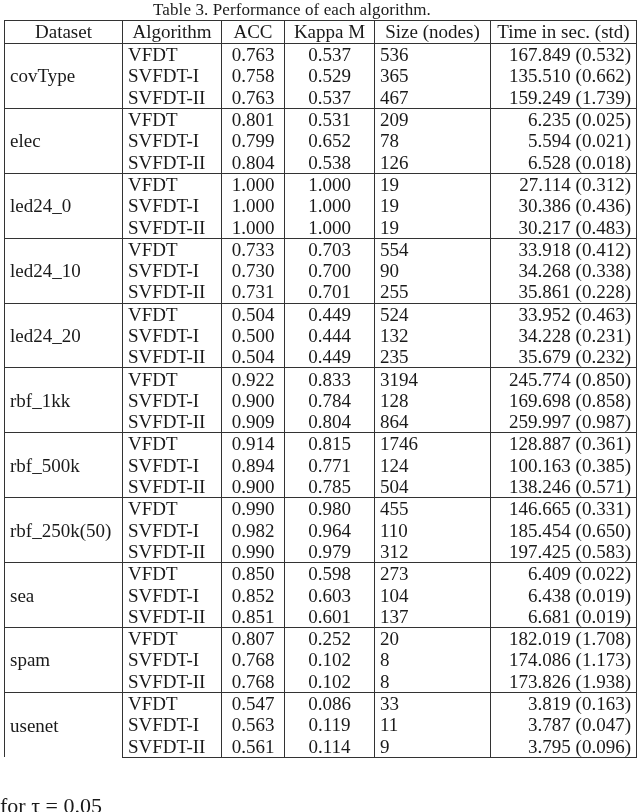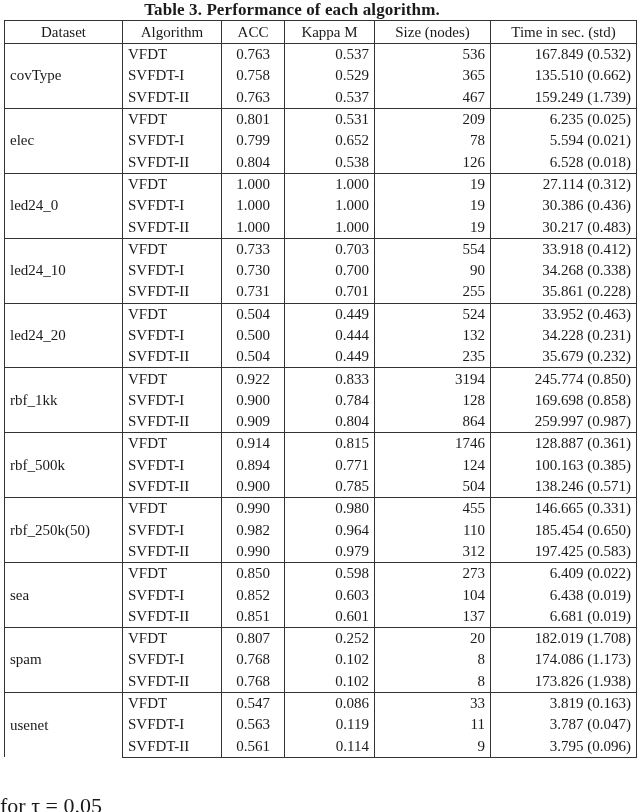--- a/index.html
+++ b/index.html
@@ -14,32 +14,32 @@
       overflow: hidden;
       font-family: "Liberation Serif", "DejaVu Serif", serif;
       color: #1a1a1a;
     }
     .caption {
       position: absolute;
       top: 0;
       left: 0;
       width: 584px;
       text-align: center;
-      font-weight: bold;
+      font-weight: normal;
       font-size: 17px;
       line-height: 20px;
       letter-spacing: 0.1px;
     }
     table.perf {
       position: absolute;
       top: 20px;
       left: 4px;
       width: 632px;
       border-collapse: collapse;
-      font-size: 15px;
+      font-size: 19px;
       table-layout: fixed;
     }
     table.perf col.c-dataset { width: 118px; }
     table.perf col.c-algo    { width: 99px; }
     table.perf col.c-acc     { width: 63px; }
     table.perf col.c-kappa   { width: 90px; }
     table.perf col.c-size    { width: 116px; }
     table.perf col.c-time    { width: 146px; }
     table.perf th, table.perf td {
       border-left: 1.5px solid #333;
@@ -61,22 +61,22 @@
     }
     table.perf tr.grp-start td {
       border-top: 1.5px solid #333;
     }
     table.perf tbody tr:last-child td {
       border-bottom: 1.5px solid #333;
     }
     td.dataset { text-align: left; padding-left: 9px; vertical-align: middle; }
     td.algo { text-align: left; padding-left: 8px; margin-left: 16px; }
     td.acc { text-align: center; }
-    td.kappa { text-align: right; padding-right: 10px; }
-    td.size { text-align: right; padding-right: 6px; }
+    td.kappa { text-align: center; padding-right: 10px; }
+    td.size { text-align: left; padding-right: 6px; }
     td.time { text-align: right; padding-right: 6px; }
     .footer-text {
       position: absolute;
       left: 0;
       top: 794px;
       font-size: 22px;
       line-height: 24px;
       color: #1a1a1a;
     }
   </style>

